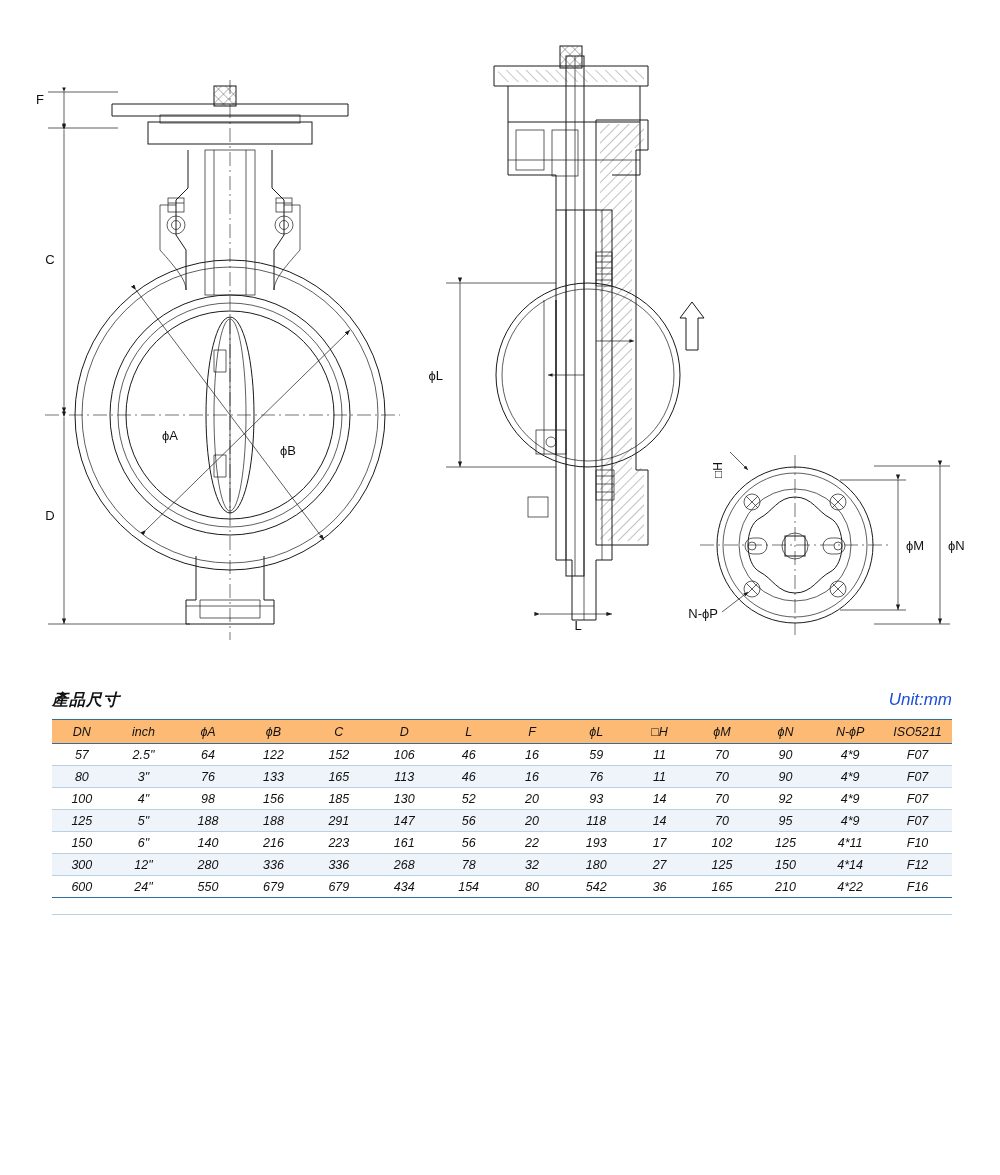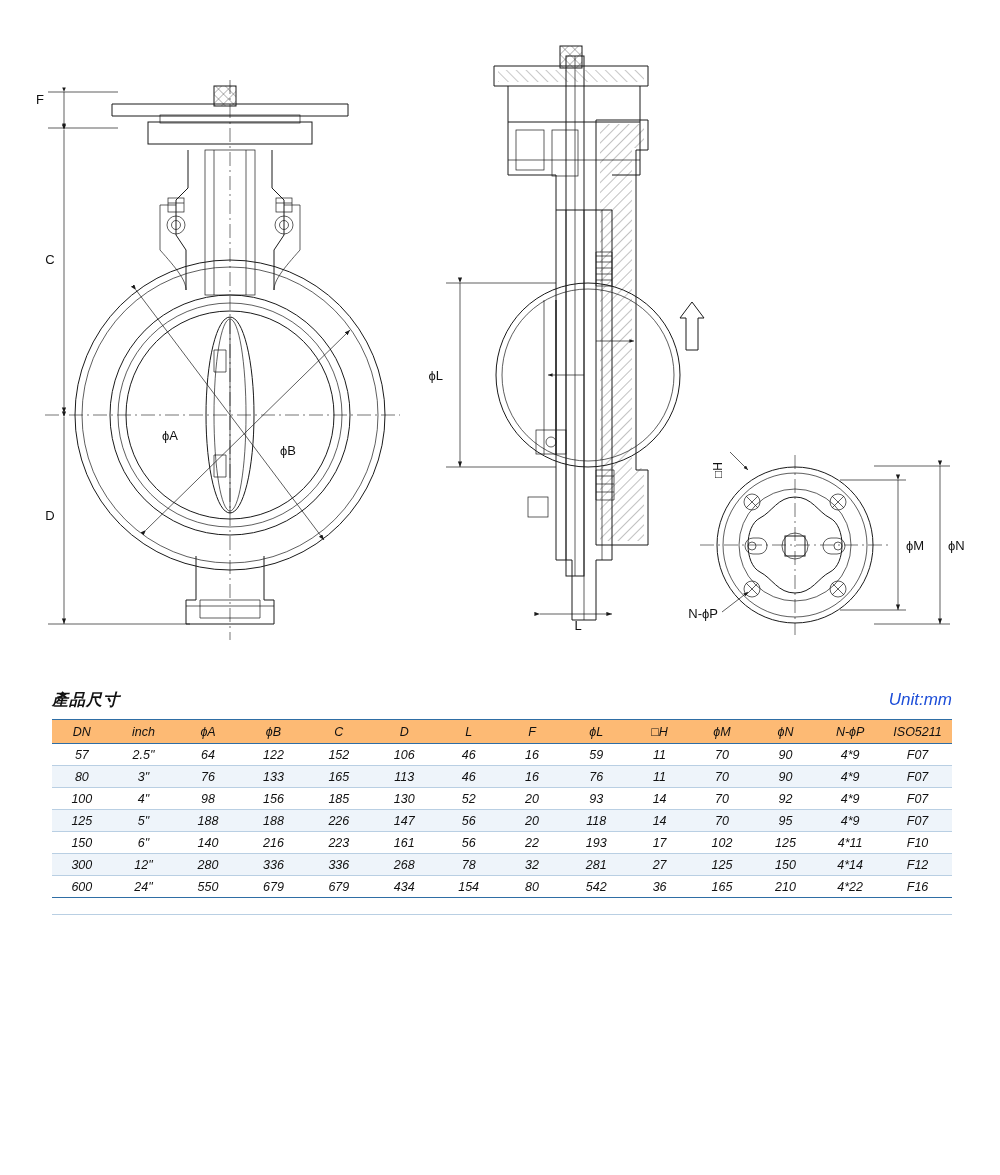--- a/index.html
+++ b/index.html
@@ -404,21 +404,21 @@
             <td>70</td>
             <td>92</td>
             <td>4*9</td>
             <td>F07</td>
           </tr>
           <tr>
             <td>125</td>
             <td>5"</td>
             <td>188</td>
             <td>188</td>
-            <td>226</td>
+            <td>291</td>
             <td>147</td>
             <td>56</td>
             <td>20</td>
             <td>118</td>
             <td>14</td>
             <td>70</td>
             <td>95</td>
             <td>4*9</td>
             <td>F07</td>
           </tr>
@@ -440,21 +440,21 @@
           </tr>
           <tr>
             <td>300</td>
             <td>12"</td>
             <td>280</td>
             <td>336</td>
             <td>336</td>
             <td>268</td>
             <td>78</td>
             <td>32</td>
-            <td>281</td>
+            <td>180</td>
             <td>27</td>
             <td>125</td>
             <td>150</td>
             <td>4*14</td>
             <td>F12</td>
           </tr>
           <tr>
             <td>600</td>
             <td>24"</td>
             <td>550</td>

